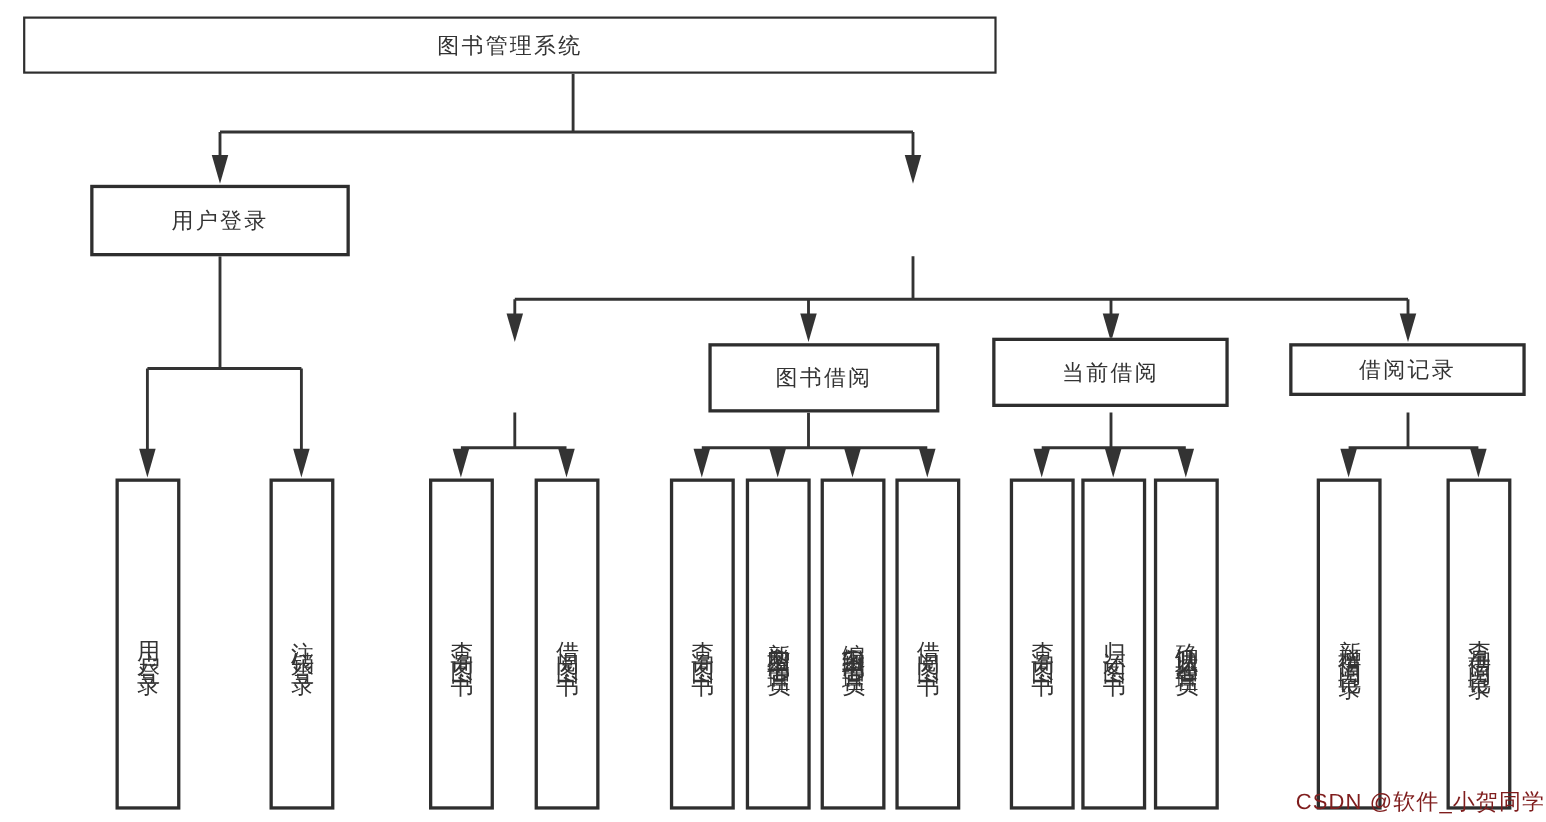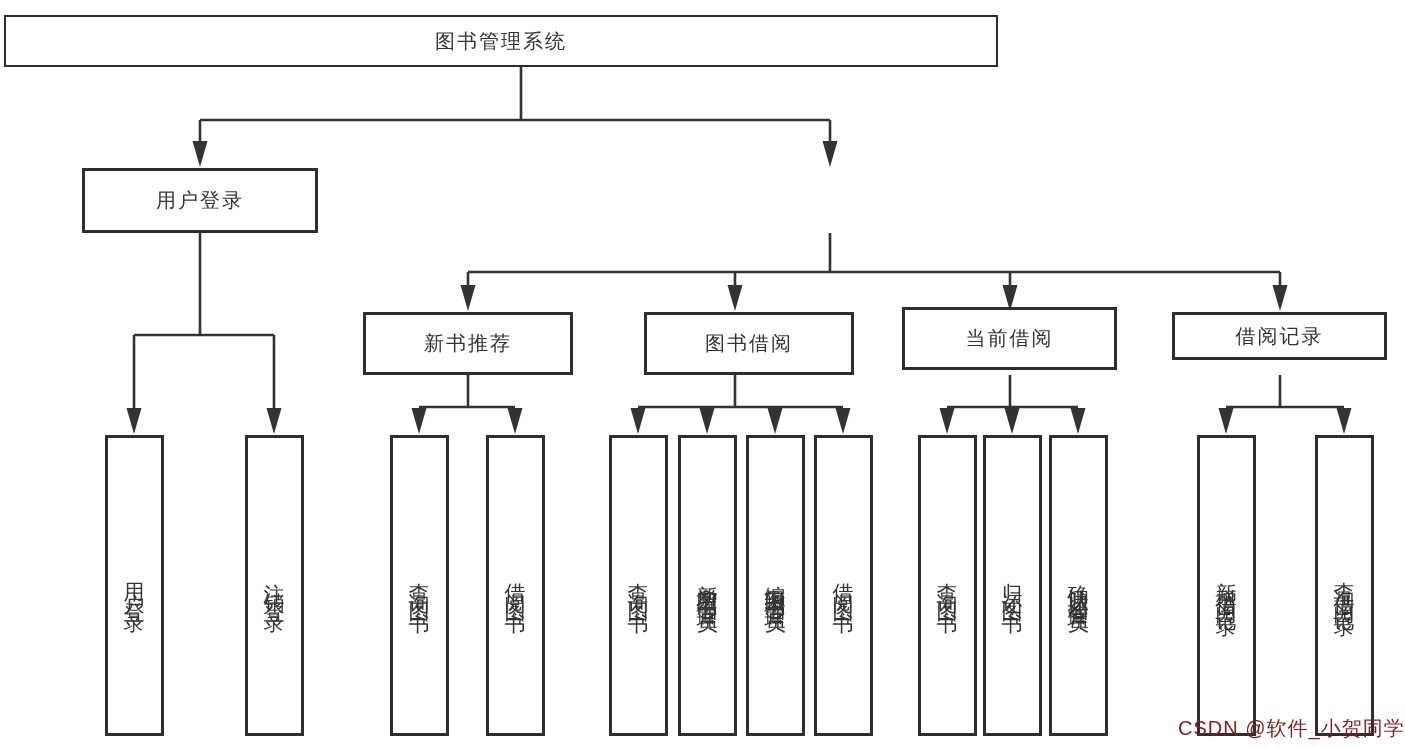--- a/index.html
+++ b/index.html
@@ -82,31 +82,28 @@
       <polygon points="767.5,408 782.5,408 775,434"></polygon>
       <polygon points="835.5,408 850.5,408 843,434"></polygon>
       <polygon points="939.5,408 954.5,408 947,434"></polygon>
       <polygon points="1004.5,408 1019.5,408 1012,434"></polygon>
       <polygon points="1070.5,408 1085.5,408 1078,434"></polygon>
       <polygon points="1218.5,408 1233.5,408 1226,434"></polygon>
       <polygon points="1336.5,408 1351.5,408 1344,434"></polygon>
     </g>
   </svg>
 
-  <div class="box root" style="left:4px; top:15px; width:994px; height:52px;">
+  <div class="box root" style="left:21px; top:15px; width:885px; height:52px;">
     <span>图书管理系统</span>
   </div>
 
   <div class="box" style="left:82px; top:168px; width:236px; height:65px;">
     <span>用户登录</span>
   </div>
 
-  <div class="box" style="left:363px; top:312px; width:210px; height:63px;">
-    <span>新书推荐</span>
-  </div>
   <div class="box" style="left:630px; top:312px; width:210px; height:63px;margin-left:14px;">
     <span>图书借阅</span>
   </div>
   <div class="box" style="left:902px; top:307px; width:215px; height:63px;">
     <span>当前借阅</span>
   </div>
   <div class="box" style="left:1172px; top:312px; width:215px; height:48px;">
     <span>借阅记录</span>
   </div>
 

